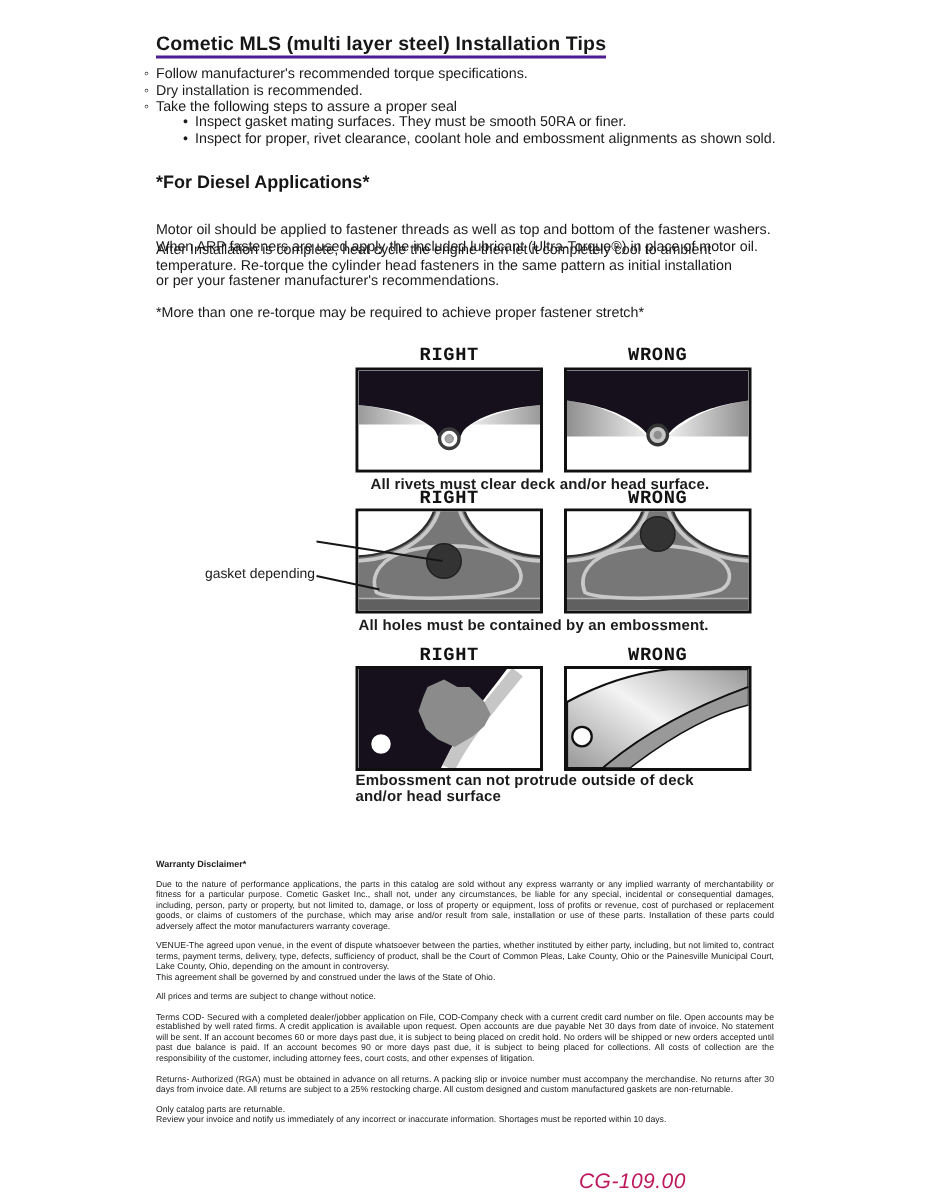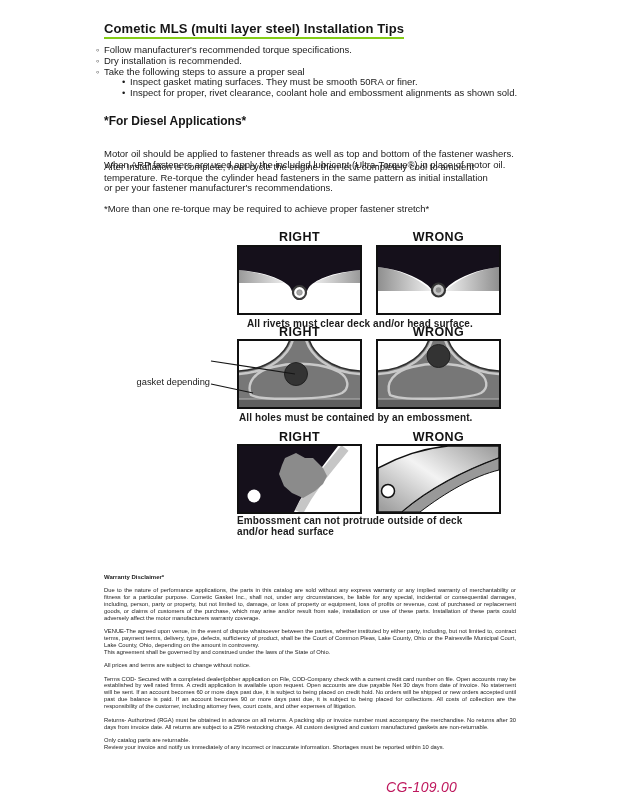--- a/index.html
+++ b/index.html
@@ -4,33 +4,33 @@
 <style>
   html,body { margin:0; padding:0; background:#ffffff; }
   .page {
     position:relative; width:618px; height:800px; background:#ffffff;
     font-family:"Liberation Sans", sans-serif; color:#161616; overflow:hidden;
   }
   .abs { position:absolute; }
 
   .title {
     left:104px; top:21px; font-size:13px; font-weight:700;
-    border-bottom:2px solid #84cc16; padding-bottom:1px; letter-spacing:.1px;
+    border-bottom:2px solid #4c1d95; padding-bottom:1px; letter-spacing:.1px;
   }
 
   .bullets { left:96px; top:45px; font-size:9.5px; color:#1a1a1a; }
   .b-row { display:flex; line-height:10.8px; }
   .b-glyph { width:8px; flex:none; }
   .b-sub { padding-left:26px; }
 
   .d-head { left:104px; top:114px; font-size:12px; font-weight:700; }
   .d-para { left:104px; width:470px; font-size:9.5px; line-height:10.7px; white-space:pre-line; color:#1a1a1a; }
   .d-p1 { top:113px;margin-top:36px; } .d-p2 { top:162px; } .d-note { top:204px; }
 
-  .dg-hdr { width:125px; text-align:center; font-size:12.5px; font-weight:700; letter-spacing:.4px; color:#121212; }
+  .dg-hdr { width:125px; text-align:center; font-size:12.5px; font-weight:700; letter-spacing:.4px; color:#121212;font-family:Liberation Mono, monospace; }
   .dg-box { width:125px; height:70px; border:2px solid #101010; box-sizing:border-box; background:#fff; }
   .dg-box svg { display:block; width:121px; height:66px; }
   .dg-cap { font-size:10px; font-weight:700; color:#1c1c1c; letter-spacing:.1px; white-space:pre-line; line-height:11px; }
 
   .r1-hl { left:237px; top:230px; } .r1-hr { left:376px; top:230px; }
   .r1-bl { left:237px; top:245px; } .r1-br { left:376px; top:245px; }
   .r1-cap { left:237px; top:318px;margin-left:10px; }
 
   .r2-hl { left:237px; top:325px; } .r2-hr { left:376px; top:325px; }
   .r2-bl { left:237px; top:339px; } .r2-br { left:376px; top:339px; }

